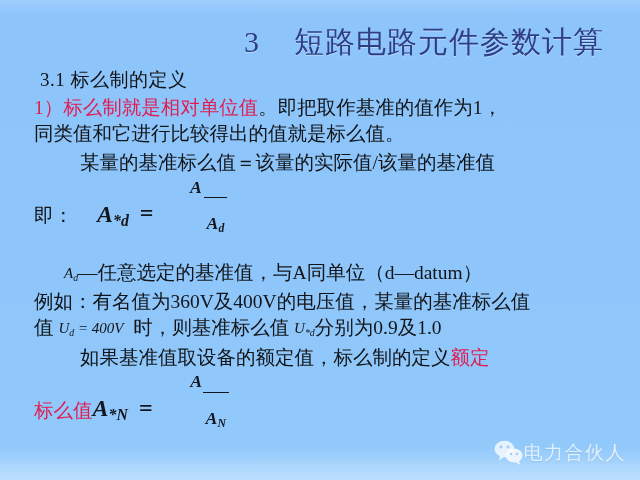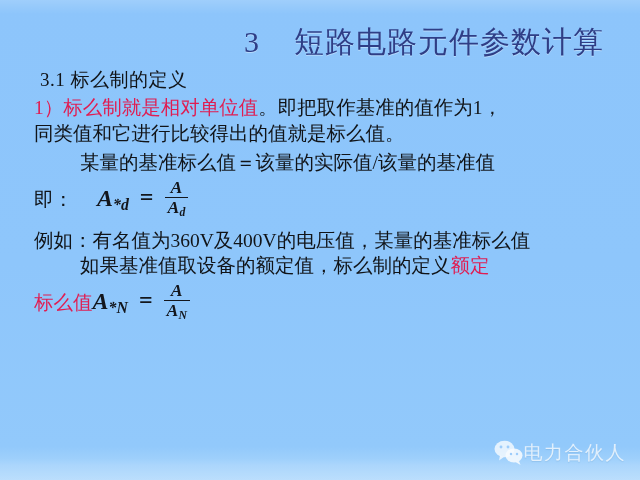--- a/index.html
+++ b/index.html
@@ -109,22 +109,23 @@
     vertical-align: middle;
     text-align: center;
     font-size: 0.74em;
     line-height: 1.08;
     position: relative;
     top: -1px;
   }
   .frac .num { display: block; padding: 0 3px; }
   .frac .den {
     display: block;
-    padding: 0 3px;
+    padding: 16px 3px;
     border-top: 1.4px solid #13161c;
+    margin-left: 39px;
   }
   .math-big { font-size: 24px; font-weight: bold; }
   .math-small { font-size: 15px; }
 
   .eqline {
     display: flex;
     align-items: center;
     white-space: nowrap;
   }
   .eqline .lead { margin-right: 24px; }
@@ -174,23 +175,32 @@
         <span class="var">A</span><sub>*d</sub>
         <span class="eq">=</span>
         <span class="frac">
           <span class="num">A</span>
           <span class="den"><span>A</span><sub>d</sub></span>
         </span>
       </span>
     </div>
 
 
+    <div class="line indent2 gap-m">
+      <span class="math math-small"><span class="var">A</span><sub>d</sub></span><span>—任意选定的基准值，与A同单位（d—datum）</span>
+    </div>
 
     <div class="line gap-s">例如：有名值为360V及400V的电压值，某量的基准标么值</div>
 
+    <div class="line gap-m">
+      <span>值</span>
+      <span class="math math-small"><span class="var">U</span><sub>d</sub> <span>= 400V</span></span>
+      &nbsp;<span>时，则基准标么值</span>
+      <span class="math math-small"><span class="var">U</span><sub>*d</sub></span><span>分别为0.9及1.0</span>
+    </div>
 
     <div class="line indent1 gap-s">
       <span>如果基准值取设备的额定值，标么制的定义</span><span class="red">额定</span>
     </div>
 
     <div class="eqline">
       <span class="red">标么值</span>
       <span class="math math-big">
         <span class="var">A</span><sub>*N</sub>
         <span class="eq">=</span>

